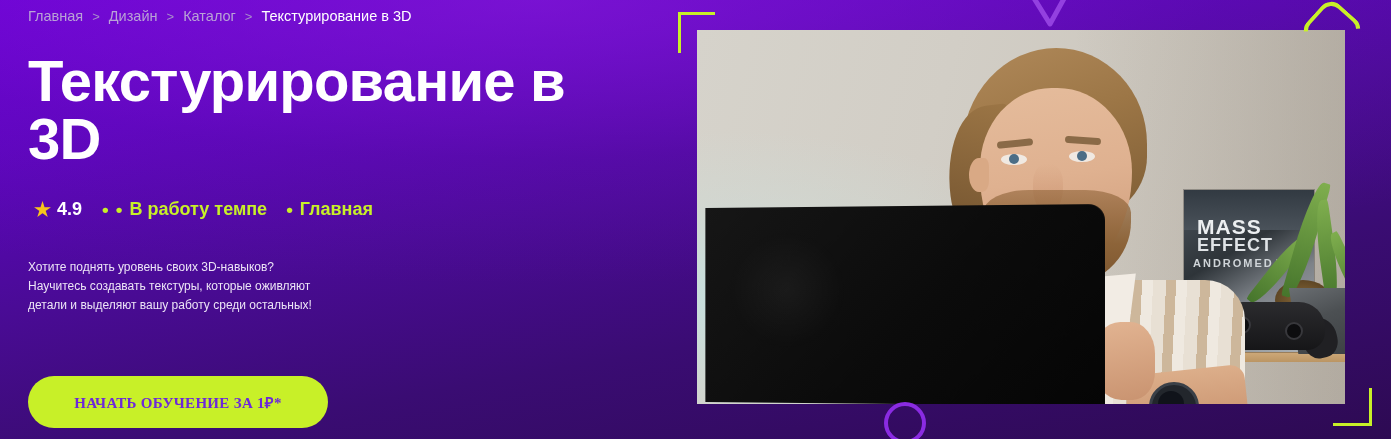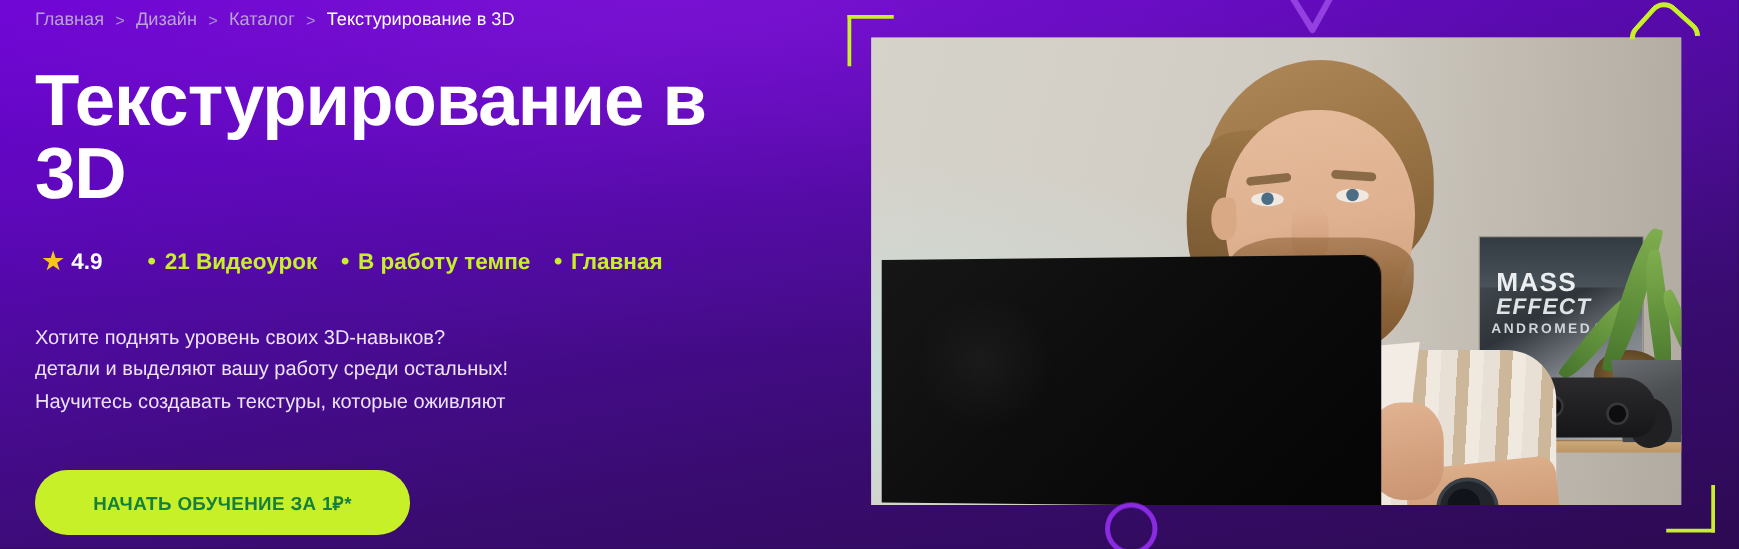--- a/index.html
+++ b/index.html
@@ -37,36 +37,36 @@
     margin:0;color:#fff;font-size:58px;line-height:1.0;
     font-weight:bold;letter-spacing:-0.8px;
   }
 
   .meta{
     position:absolute;top:199px;left:6px;
     display:flex;align-items:center;white-space:nowrap;
     font-size:18px;font-weight:bold;
   }
   .star{color:#f7c51b;font-size:19px;margin-right:6px;line-height:1;}
-  .rating{color:#ffffff;margin-right:36px;}
+  .rating{color:#ffffff;margin-right:20px;}
   .meta-dot{color:#c8f028;font-size:19px;margin-right:7px;line-height:1;}
   .meta-item{color:#c8f028;margin-right:19px;}
   .meta-item:last-child{margin-right:0;}
 
   .desc{
     position:absolute;top:258px;left:0;width:520px;
-    color:#ece4f6;font-size:16px;line-height:1.58;
+    color:#ece4f6;font-size:12px;line-height:1.58;
   }
   .desc div{white-space:nowrap;}
 
   .cta{
     position:absolute;top:376px;left:28px;
     width:300px;height:52px;border:0;border-radius:26px;
-    background:#c8f028;color:#15803d;
-    font-family:Liberation Sans, sans-serif;
+    background:#c8f028;color:#6d28d9;
+    font-family:Liberation Serif, serif;
     font-size:15px;font-weight:bold;letter-spacing:0.3px;
     cursor:pointer;
   }
 
   
   .video{
     position:absolute;left:697px;top:30px;width:648px;height:374px;
     overflow:hidden;z-index:3;background:#cfc9c0;
   }
   .v-wall{
@@ -200,21 +200,21 @@
     position:absolute;left:487px;top:160px;width:130px;height:40px;
     background:linear-gradient(180deg,#323a42 0%,#4a525a 100%);
   }
   .poster-t1{
     position:absolute;left:500px;top:186px;width:104px;
     color:#eceff1;font-size:21px;font-weight:bold;letter-spacing:1px;
     font-family:"Liberation Sans", sans-serif;line-height:1;
   }
   .poster-t2{
     position:absolute;left:500px;top:206px;width:104px;
-    color:#dfe3e6;font-size:18px;font-weight:bold;letter-spacing:1px;line-height:1;font-style:italic;
+    color:#dfe3e6;font-size:18px;font-weight:bold;letter-spacing:1px;line-height:1;
   }
   .poster-t3{
     position:absolute;left:496px;top:228px;width:118px;
     color:#cfd4d8;font-size:11px;font-weight:bold;letter-spacing:2px;line-height:1;
   }
   .controller{
     position:absolute;left:520px;top:272px;width:108px;height:48px;
     background:linear-gradient(180deg,#2b2b2e 0%,#161618 100%);
     border-radius:26px 26px 18px 18px;
   }
@@ -280,33 +280,32 @@
       <span class="crumb current">Текстурирование в 3D</span>
     </nav>
 
     <h1 class="title">Текстурирование в 3D</h1>
 
     <div class="meta">
       <span class="star">★</span>
       <span class="rating">4.9</span>
 
       <span class="meta-dot">•</span>
-      <span class="meta-item">21 Видеоурок</span>
 
       <span class="meta-dot">•</span>
       <span class="meta-item">В работу темпе</span>
 
       <span class="meta-dot">•</span>
       <span class="meta-item">Главная</span>
     </div>
 
     <div class="desc">
       <div>Хотите поднять уровень своих 3D-навыков?</div>
+      <div>Научитесь создавать текстуры, которые оживляют</div>
       <div>детали и выделяют вашу работу среди остальных!</div>
-      <div>Научитесь создавать текстуры, которые оживляют</div>
     </div>
   </div>
 
   <button class="cta">НАЧАТЬ ОБУЧЕНИЕ ЗА 1₽*</button>
 
   <div class="video">
     <div class="v-wall"></div>
     <div class="v-wall-shadow"></div>
 
     <div class="hair"></div>

